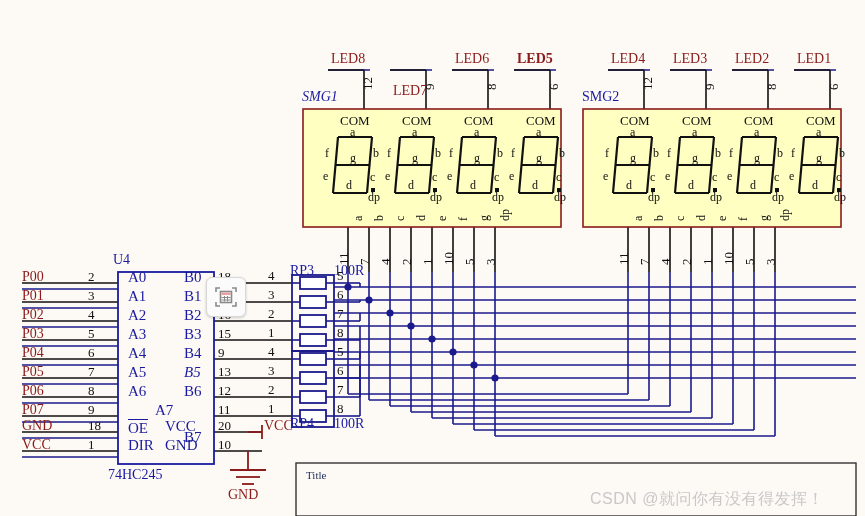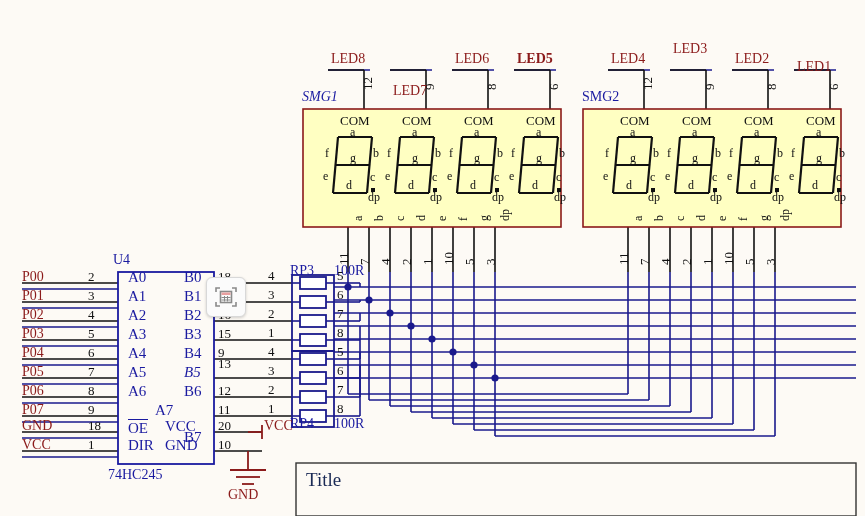--- a/index.html
+++ b/index.html
@@ -17,21 +17,21 @@
   .refdes{color:#1a1aa0;font-size:14px;font-family:"Liberation Serif",serif;}
   .pinnum{color:#111;font-size:13px;font-family:"Liberation Serif",serif;}
   .pinnum-v{color:#111;font-size:13px;font-family:"Liberation Serif",serif;
     transform:rotate(-90deg);transform-origin:left top;}
   .segtxt{color:#111;font-size:12px;font-family:"Liberation Serif",serif;}
   .segtxt-v{color:#111;font-size:12px;font-family:"Liberation Serif",serif;
     transform:rotate(-90deg);transform-origin:left top;}
   .icname{color:#1a1aa0;font-size:14px;}
   .pinname{color:#1a1aa0;font-size:15px;font-family:"Liberation Serif",serif;}
   .comtxt{color:#111;font-size:13px;}
-  .title-txt{color:#1a2a55;font-size:19px;font-family:"Liberation Serif",serif;}
+  .title-txt{color:#1a2a55;font-size:11px;font-family:"Liberation Serif",serif;}
   .wm{position:absolute;color:#c9c9c9;font-size:16px;
       font-family:"Liberation Sans",sans-serif;letter-spacing:.5px;}
   .capture-icon{position:absolute;width:38px;height:38px;background:#fbfbfb;
      border:1px solid #d8d8d8;border-radius:6px;box-shadow:0 1px 3px rgba(0,0,0,.18);}
 </style>
 </head>
 <body>
 
 <div id="sheet">
 
@@ -302,25 +302,25 @@
       <div class="lbl net" style="left: 331px; top: 52px;">LED8</div>
       <div class="lbl pinnum-v" style="left: 361px; top: 90px;">12</div>
       <div class="lbl net" style="left: 393px; top: 52px; margin-top: 32px;">LED7</div>
       <div class="lbl pinnum-v" style="left: 423px; top: 90px;">9</div>
       <div class="lbl net" style="left: 455px; top: 52px;">LED6</div>
       <div class="lbl pinnum-v" style="left: 485px; top: 90px;">8</div>
       <div class="lbl net" style="left: 517px; top: 52px; font-weight: bold;">LED5</div>
       <div class="lbl pinnum-v" style="left: 547px; top: 90px;">6</div>
       <div class="lbl net" style="left: 611px; top: 52px;">LED4</div>
       <div class="lbl pinnum-v" style="left: 641px; top: 90px;">12</div>
-      <div class="lbl net" style="left: 673px; top: 42px;">LED3</div>
+      <div class="lbl net" style="left: 673px; top: 52px;">LED3</div>
       <div class="lbl pinnum-v" style="left: 703px; top: 90px;">9</div>
       <div class="lbl net" style="left: 735px; top: 52px;">LED2</div>
       <div class="lbl pinnum-v" style="left: 765px; top: 90px;">8</div>
-      <div class="lbl net" style="left: 797px; top: 60px;">LED1</div>
+      <div class="lbl net" style="left: 797px; top: 52px;">LED1</div>
       <div class="lbl pinnum-v" style="left: 827px; top: 90px;">6</div>
     </div>
 
   <div id="disp-refdes">
       <div class="lbl refdes" style="left: 302px; top: 90px; font-style: italic;">SMG1</div>
       <div class="lbl refdes" style="left: 582px; top: 90px;">SMG2</div>
     </div>
 
   <div id="digit-letters">
       <div class="lbl segtxt" style="left: 350px; top: 126px;">a</div>
@@ -463,21 +463,21 @@
       <div class="lbl pinnum" style="left: 218px; top: 270px;">18</div>
       <div class="lbl pinname" style="left: 184px; top: 289px;">B1</div>
       <div class="lbl pinnum" style="left: 218px; top: 289px;">17</div>
       <div class="lbl pinname" style="left: 184px; top: 308px;">B2</div>
       <div class="lbl pinnum" style="left: 218px; top: 308px;">16</div>
       <div class="lbl pinname" style="left: 184px; top: 327px;">B3</div>
       <div class="lbl pinnum" style="left: 218px; top: 327px;">15</div>
       <div class="lbl pinname" style="left: 184px; top: 346px;">B4</div>
       <div class="lbl pinnum" style="left: 218px; top: 346px;">9</div>
       <div class="lbl pinname" style="left: 184px; top: 365px; font-style: italic;">B5</div>
-      <div class="lbl pinnum" style="left: 218px; top: 357px;">13</div>
+      <div class="lbl pinnum" style="left: 218px; top: 365px;">13</div>
       <div class="lbl pinname" style="left: 184px; top: 384px;">B6</div>
       <div class="lbl pinnum" style="left: 218px; top: 384px;">12</div>
       <div class="lbl pinname" style="left: 184px; top: 393px; margin-top: 37px;">B7</div>
       <div class="lbl pinnum" style="left: 218px; top: 403px;">11</div>
       <div class="lbl net" style="left: 22px; top: 419px;">GND</div>
       <div class="lbl pinnum" style="left: 88px; top: 419px;">18</div>
       <div class="lbl net" style="left: 22px; top: 438px;">VCC</div>
       <div class="lbl pinnum" style="left: 88px; top: 438px;">1</div>
       <div class="lbl pinname" style="left: 128px; top: 419px; border-top: 1.5px solid rgb(26, 26, 160); padding-top: 0px; line-height: 1.1;">OE</div>
       <div class="lbl pinname" style="left: 128px; top: 438px;">DIR</div>
@@ -529,13 +529,14 @@
         <line x1="14.5" y1="19.5" x2="23.5" y2="19.5"></line>
         <line x1="14.5" y1="22" x2="23.5" y2="22"></line>
         <line x1="17.5" y1="18" x2="17.5" y2="23.5"></line>
         <line x1="20.5" y1="18" x2="20.5" y2="23.5"></line>
       </g>
     </svg>
   </div>
 
   <div class="lbl title-txt" style="left:306px;top:470px;">Title</div>
 
+  <div class="wm" style="left:590px;top:489px;">CSDN @就问你有没有得发挥！</div>
 </div>
 
 </body></html>

